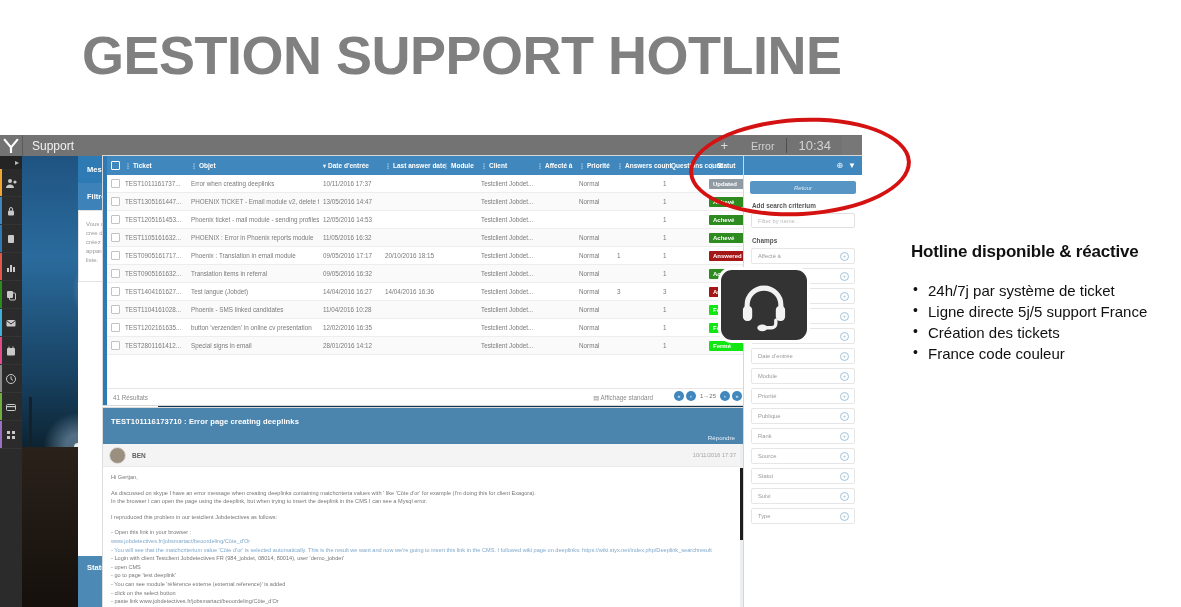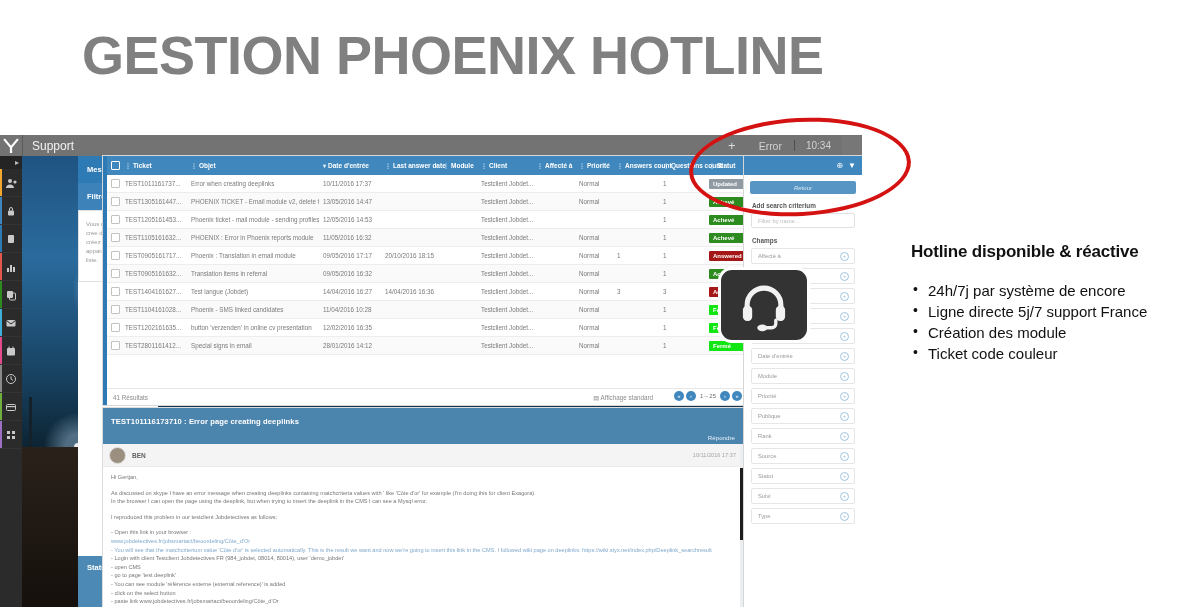--- a/index.html
+++ b/index.html
@@ -53,21 +53,21 @@
   }
   .topbar-logo{
     width:22px;height:21px;display:flex;align-items:center;justify-content:center;
     color:#ffffff;font-size:12px;
   }
   .topbar-sep{width:1px;height:21px;background:#5a5a5a;}
   .topbar-title{padding-left:9px;font-size:12px;color:#f2f2f2;}
   .topbar-right{margin-left:auto;display:flex;align-items:center;gap:0;}
   .topbar-plus{padding:0 11px;font-size:13px;color:#dcdcdc;}
   .topbar-city{padding:0 12px;font-size:10.5px;color:#d2d2d2;}
-  .topbar-clock{padding:0 11px;font-size:10px;color:#d2d2d2;border-left:1px solid #4e4e4e;}
+  .topbar-clock{padding:0 11px;font-size:13px;color:#d2d2d2;border-left:1px solid #4e4e4e;}
   .topbar-avatar{width:20px;height:20px;background:#777;}
 
   .railbar{
     position:absolute;left:0;top:21px;width:22px;height:451px;background:#2b2b2b;
   }
   .rail-toggle{
     height:13px;color:#bdbdbd;font-size:8px;display:flex;align-items:center;
     justify-content:flex-end;padding-right:3px;background:#242424;
   }
   .rail-item{
@@ -215,29 +215,29 @@
   
   .ellipse{
     position:absolute;left:689px;top:118px;width:214px;height:90px;
     border:4px solid #d51212;border-radius:50%;
     transform:rotate(-3deg);
   }
 </style>
 </head>
 <body>
 
-<div class="slide-title">GESTION PHOENIX HOTLINE</div>
+<div class="slide-title">GESTION SUPPORT HOTLINE</div>
 
 <div class="promo">
   <div class="promo-head">Hotline disponible &amp; réactive</div>
   <ul class="promo-list" id="promo-list">
-      <li>24h/7j par système de encore</li>
-      <li>Ligne directe 5j/7 support France</li>
-      <li>Création des module</li>
-      <li>Ticket code couleur</li>
+      <li>24h/7j par système de ticket</li>
+      <li>Ligne directe 5j/5 support France</li>
+      <li>Création des tickets</li>
+      <li>France code couleur</li>
     </ul>
 </div>
 
 <div class="shot">
   <div class="photo-bg">
     <div class="photo-pole"></div>
   </div>
 
   <div class="topbar">
     <div class="topbar-logo">

